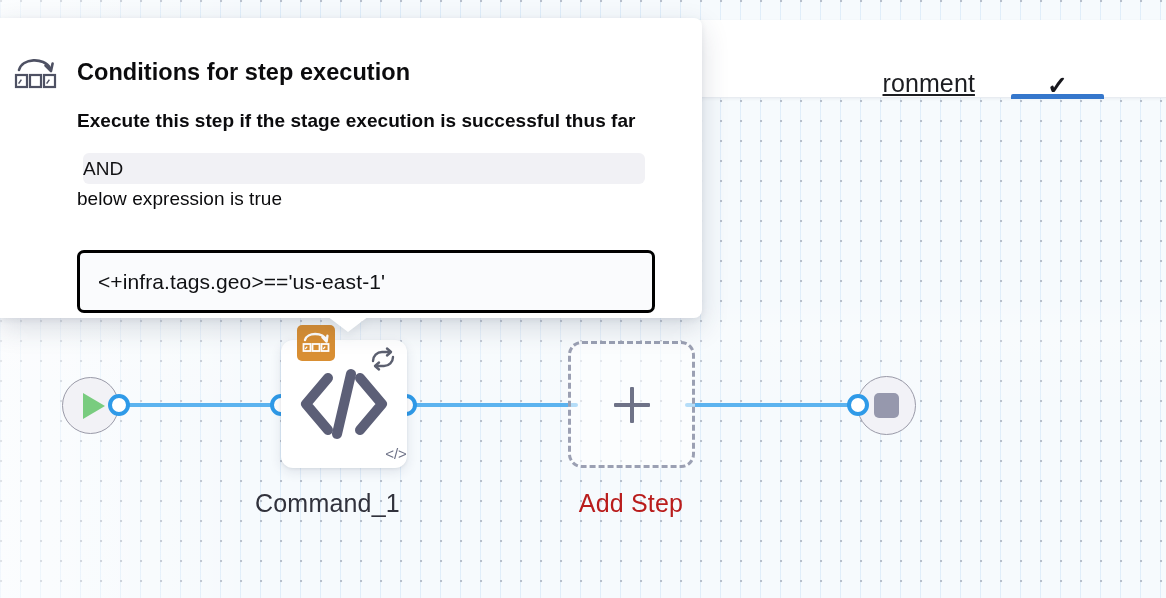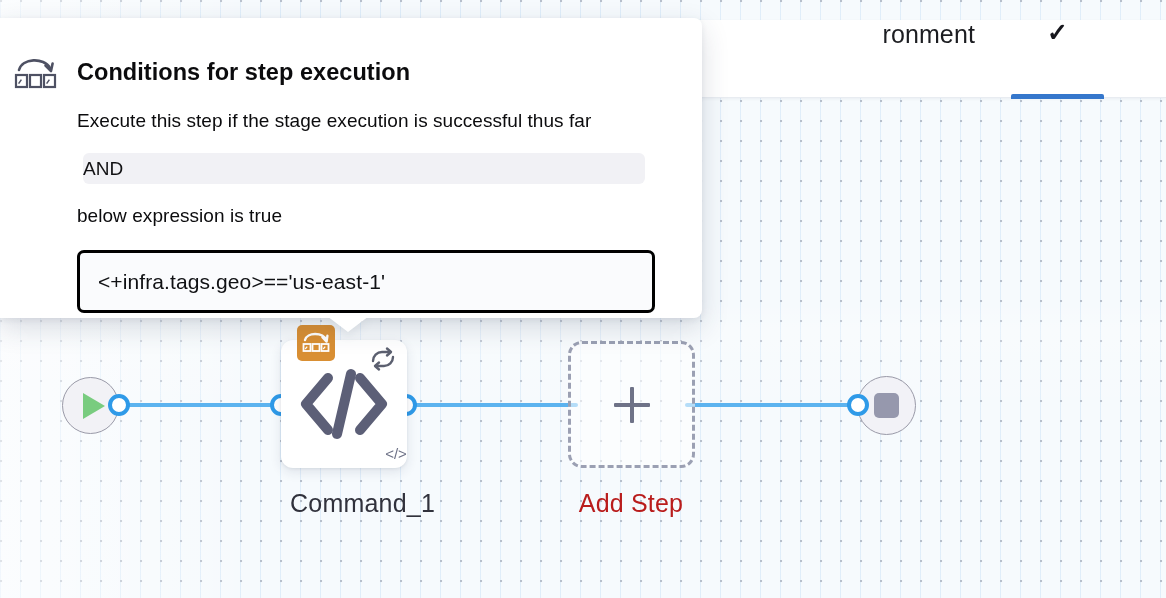--- a/index.html
+++ b/index.html
@@ -35,24 +35,24 @@
     background:#ffffff;
     border-bottom:1px solid #e8ecf1;
     box-shadow:0 1px 3px rgba(40,50,70,0.06);
   }
   #tabs{
     position:absolute; left:0; top:20px; height:78px; width:1166px;
     display:flex; align-items:center; justify-content:flex-end;
     gap:0px; padding-right:62px;
   }
   .tab{
-    display:flex; align-items:flex-start; gap:16px;
+    display:flex; align-items:flex-end; gap:16px;
     height:78px; padding:0 36px;
     font-size:25px; color:#1c1d21; letter-spacing:0.1px;
-    position:relative; cursor:pointer; white-space:nowrap;
+    position:relative; cursor:pointer; white-space:nowrap;text-decoration:underline;
   }
   .tab .check{
     font-size:25px; line-height:1; color:#16161c; font-weight:bold;
   }
   .tab.active::after{
     content:""; position:absolute; left:0; right:0; bottom:-1px; height:5px;
     background:#3577cc; border-radius:2px 2px 0 0;
   }
   #tab-environment{ color:#1c1d21; }
 
@@ -75,30 +75,30 @@
   }
   #shell-icon-tl{
     position:absolute; left:14px; top:36px; width:44px; height:38px;
   }
   #pop-title{
     position:absolute; left:77px; top:41px;
     font-size:23.5px; color:#0b0b0d; font-weight:bold; letter-spacing:0.05px;
   }
   #pop-sub{
     position:absolute; left:77px; top:92px;
-    font-size:19px; color:#0b0b0d; letter-spacing:0.05px;
+    font-size:19px; color:#0b0b0d; letter-spacing:0.05px;font-weight:bold;
   }
   #and-field{
     position:absolute; left:83px; top:135px; width:562px; height:31px;
     background:#f1f1f5; border-radius:6px;
     display:flex; align-items:center; 
     font-size:19px; color:#121214;
   }
   #pop-sub2{
-    position:absolute; left:77px; top:187px;
+    position:absolute; left:77px; top:170px;
     font-size:19px; color:#0b0b0d; letter-spacing:0.05px;
   }
   #expr-box{
     position:absolute; left:77px; top:232px; width:578px; height:63px;
     background:#fafbfd; border:3px solid #000000; border-radius:7px;
     display:flex; align-items:center; padding-left:18px;
     font-size:21px; color:#101114; letter-spacing:0.1px;
   }
 
   
@@ -153,21 +153,21 @@
   #step-retry{
     position:absolute; left:365px; top:343px; width:36px; height:32px;
     color:#5c6070; z-index:31;
   }
   #step-mini-code{
     position:absolute; left:383px; top:443px; width:26px; height:22px;
     color:#6d7186; z-index:31; font-size:15px; line-height:22px; text-align:center;
   }
   #step-label{
     position:absolute; left:255px; top:489px; width:180px;
-    text-align:right; font-size:25px; color:#31323c; letter-spacing:0.2px;
+    text-align:left; font-size:25px; color:#31323c; letter-spacing:0.2px;
     z-index:22;
   }
 
   
   #add-step-box{
     position:absolute; left:568px; top:341px; width:127px; height:127px;
     border:3px dashed #9ba0b3; border-radius:14px;
     background:rgba(255,255,255,0.55);
     display:flex; align-items:center; justify-content:center;
     z-index:20;

